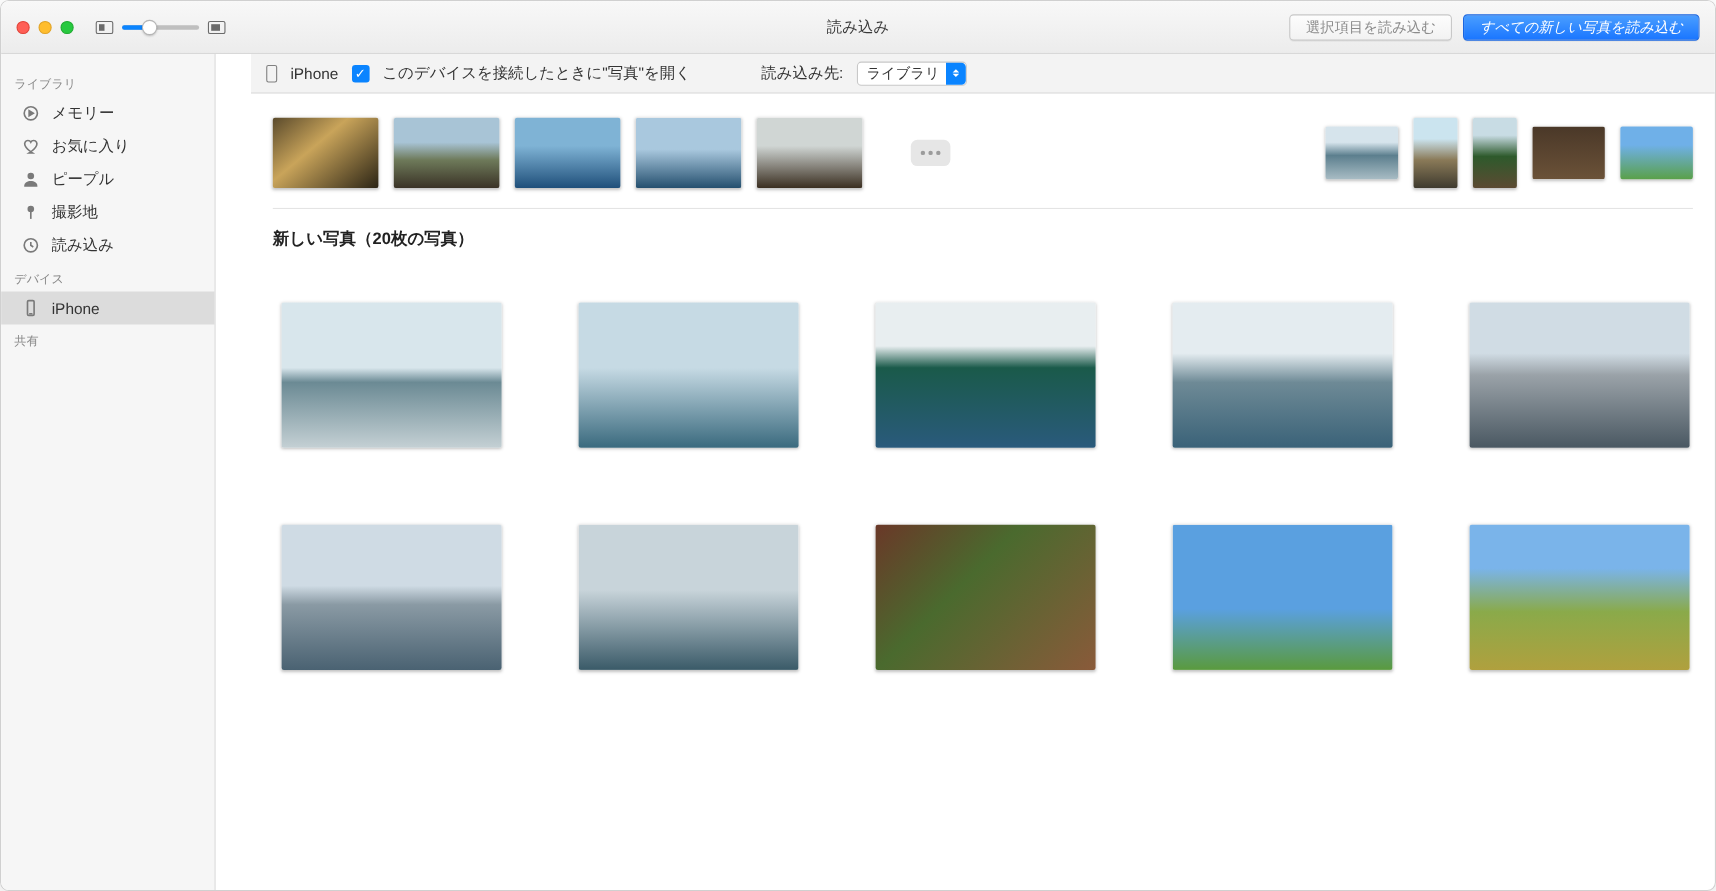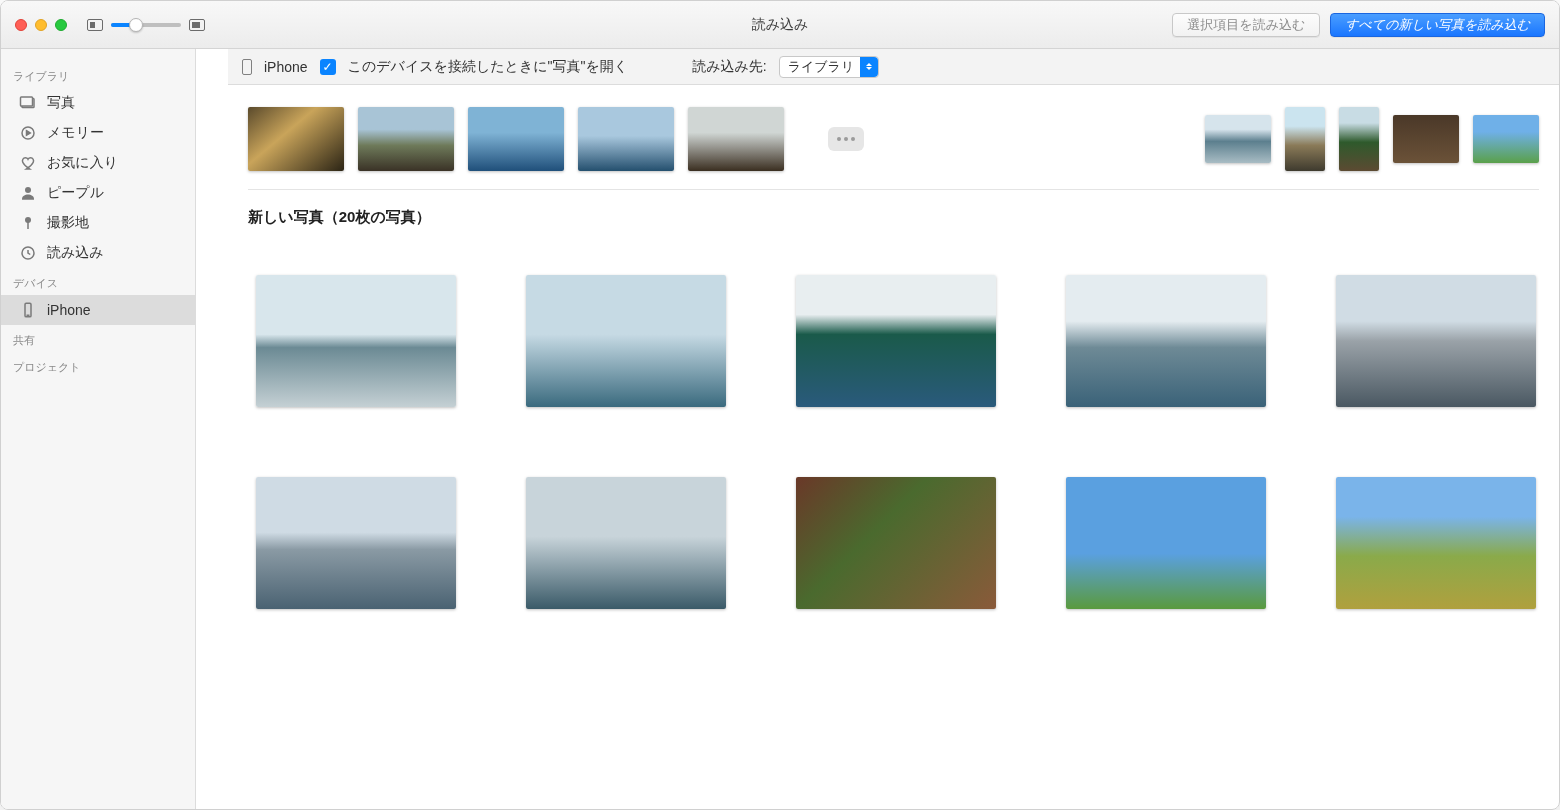--- a/index.html
+++ b/index.html
@@ -94,29 +94,20 @@
   </div>
 </div>
 
 <div class="container">
   <div class="sidebar">
     <div class="sb-header">ライブラリ</div>
 
     <div class="sb-item">
       <span class="sb-icon">
           <svg viewBox="0 0 24 24" fill="none" stroke="currentColor" stroke-width="2">
-            <rect x="4" y="6" width="16" height="12" rx="1"></rect>
-            <rect x="2" y="4" width="16" height="12" rx="1" fill="#f6f6f6"></rect>
-          </svg>
-        </span>
-      <span>写真</span>
-    </div>
-    <div class="sb-item">
-      <span class="sb-icon">
-          <svg viewBox="0 0 24 24" fill="none" stroke="currentColor" stroke-width="2">
             <circle cx="12" cy="12" r="8"></circle>
             <path d="M10 9l5 3-5 3z" fill="currentColor"></path>
           </svg>
         </span>
       <span>メモリー</span>
     </div>
     <div class="sb-item">
       <span class="sb-icon">
           <svg viewBox="0 0 24 24" fill="none" stroke="currentColor" stroke-width="2">
             <path d="M12 20s-7-4.5-9-9c-1.2-2.7.4-6 3.5-6 2 0 3 1 3.5 2 .5-1 1.5-2 3.5-2 3.1 0 4.7 3.3 3.5 6-2 4.5-9 9-9 9z" transform="translate(2,0)"></path>
@@ -157,21 +148,20 @@
       <span class="sb-icon">
           <svg viewBox="0 0 24 24" fill="none" stroke="currentColor" stroke-width="2">
             <rect x="8" y="3" width="8" height="18" rx="1.5"></rect>
             <line x1="10" y1="19" x2="14" y2="19"></line>
           </svg>
         </span>
       <span>iPhone</span>
     </div>
 
     <div class="sb-header">共有</div>
-    <div class="sb-header">プロジェクト</div>
   </div>
 
   <div class="main">
     <div class="device-bar">
       <div class="phone-icon"></div>
       <span>iPhone</span>
       <div class="checkbox">✓</div>
       <span>このデバイスを接続したときに"写真"を開く</span>
       <div class="spacer"></div>
       <span>読み込み先:</span>

